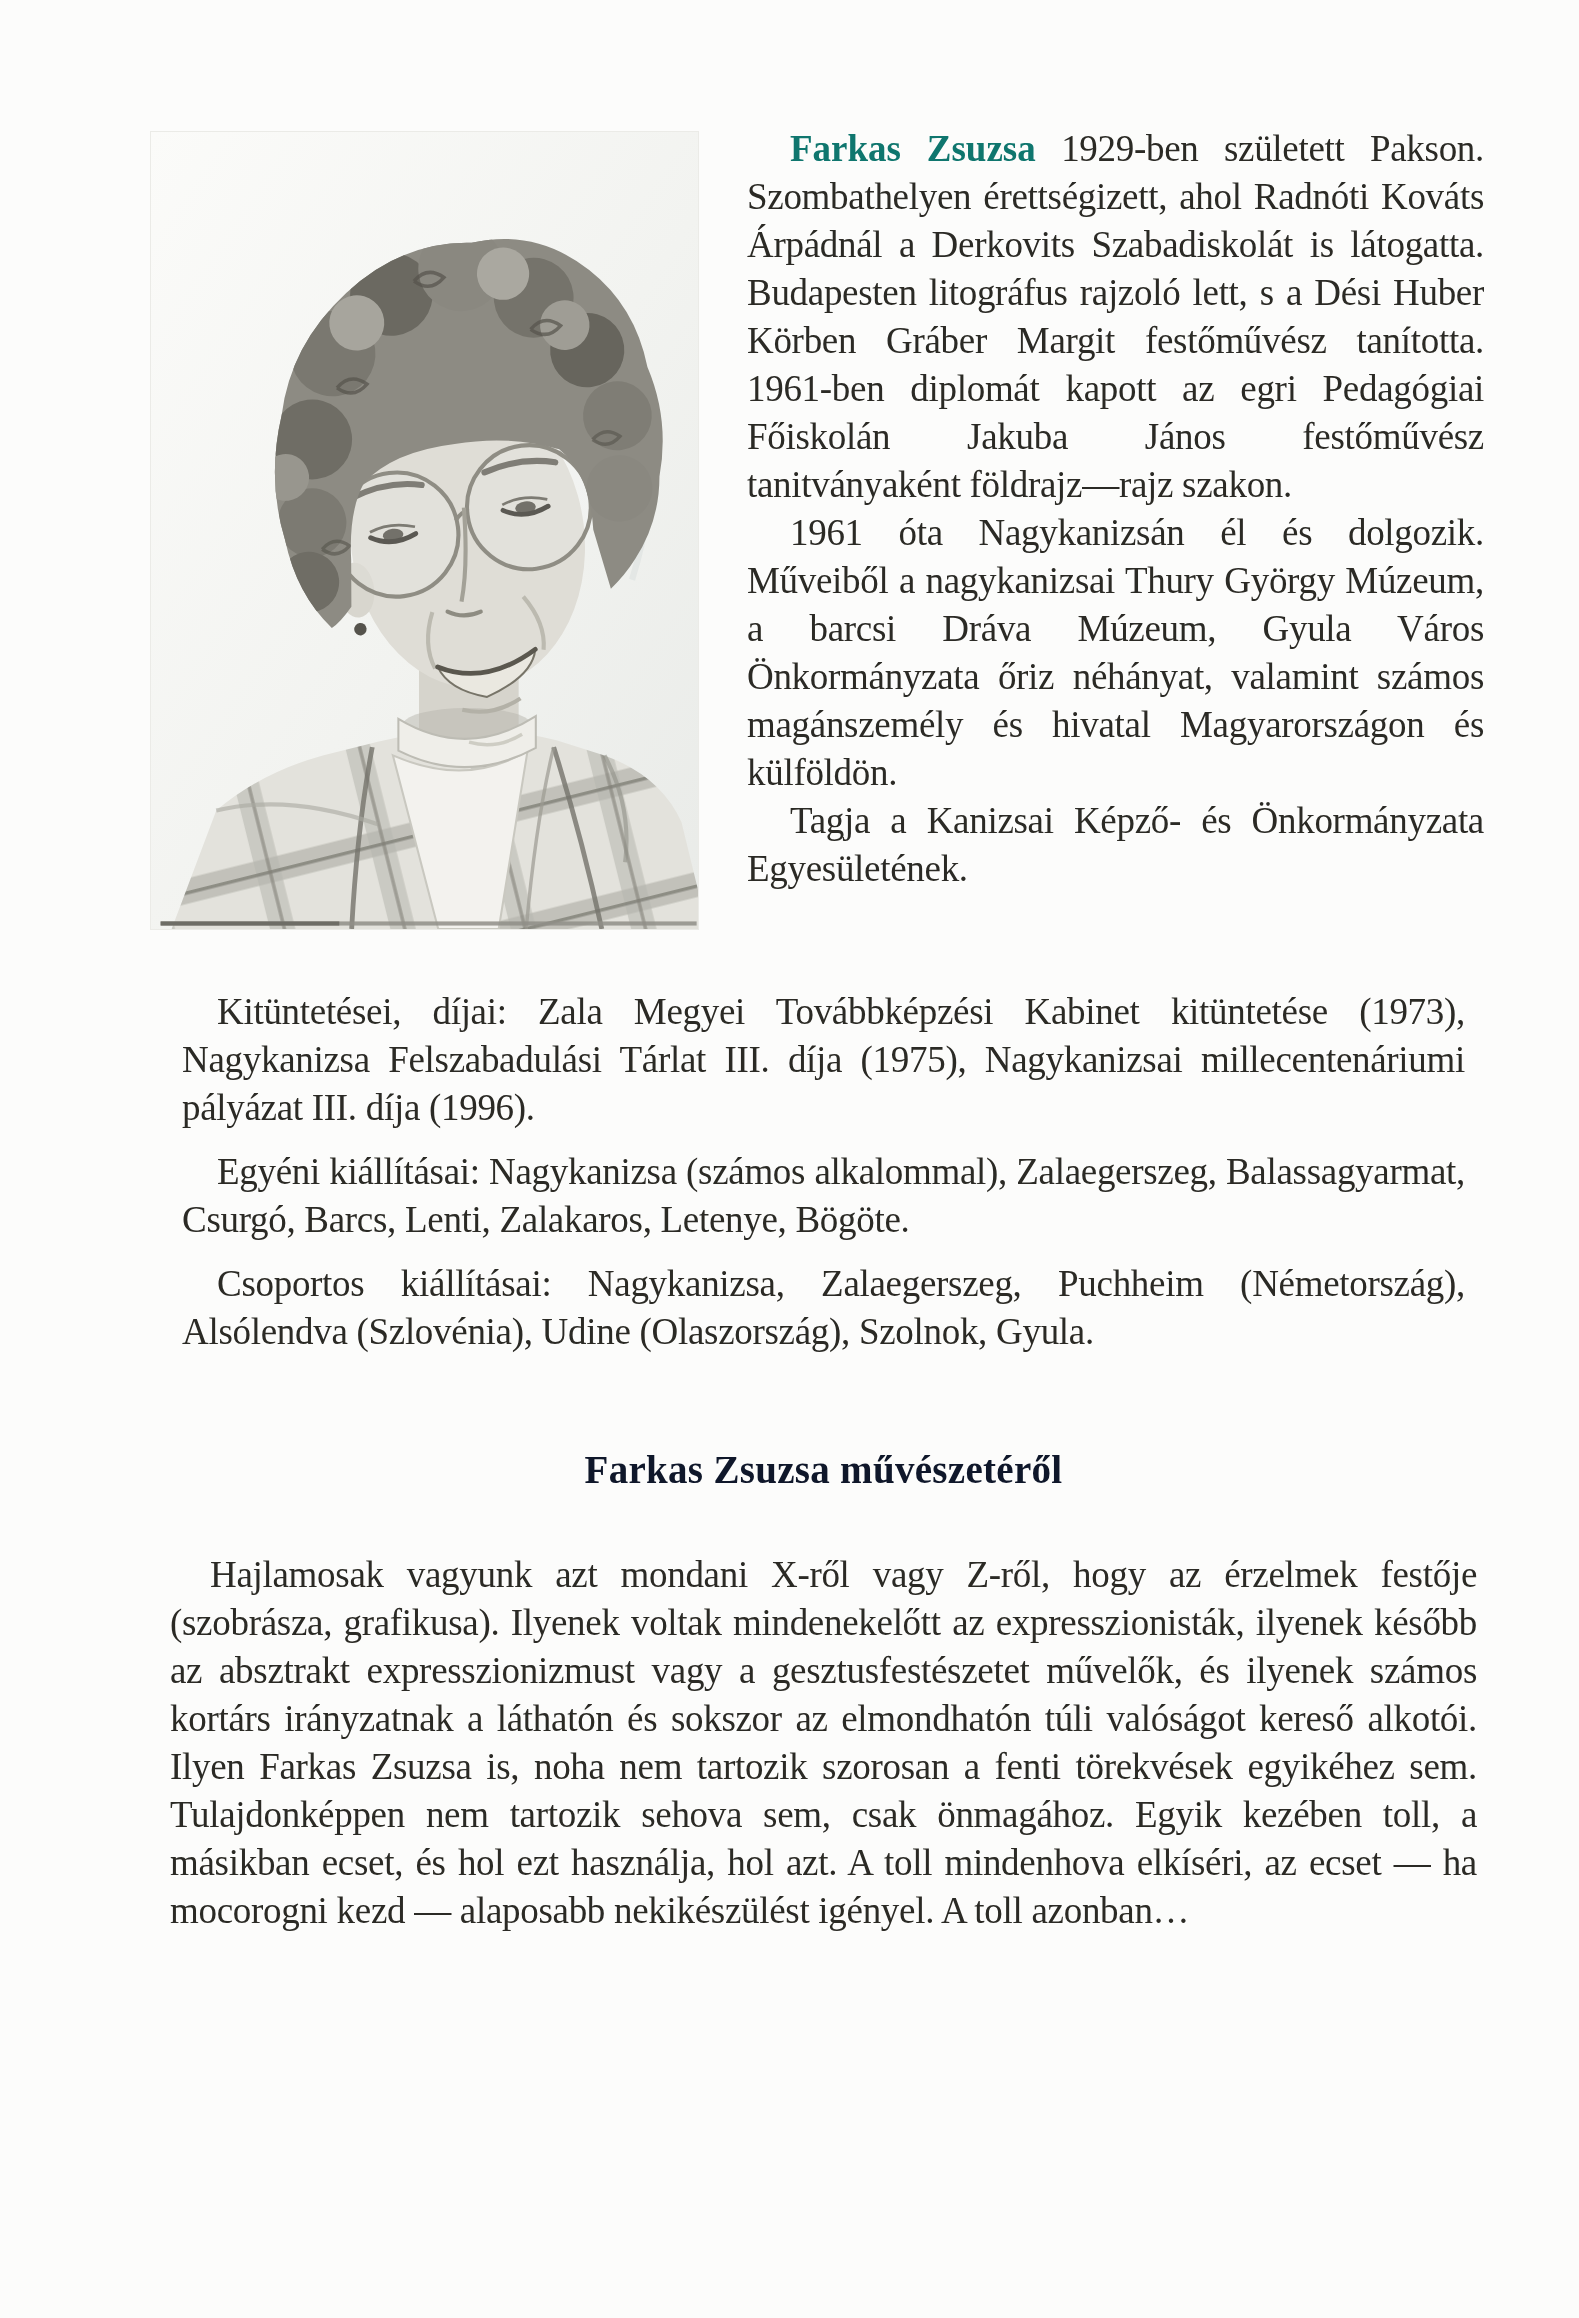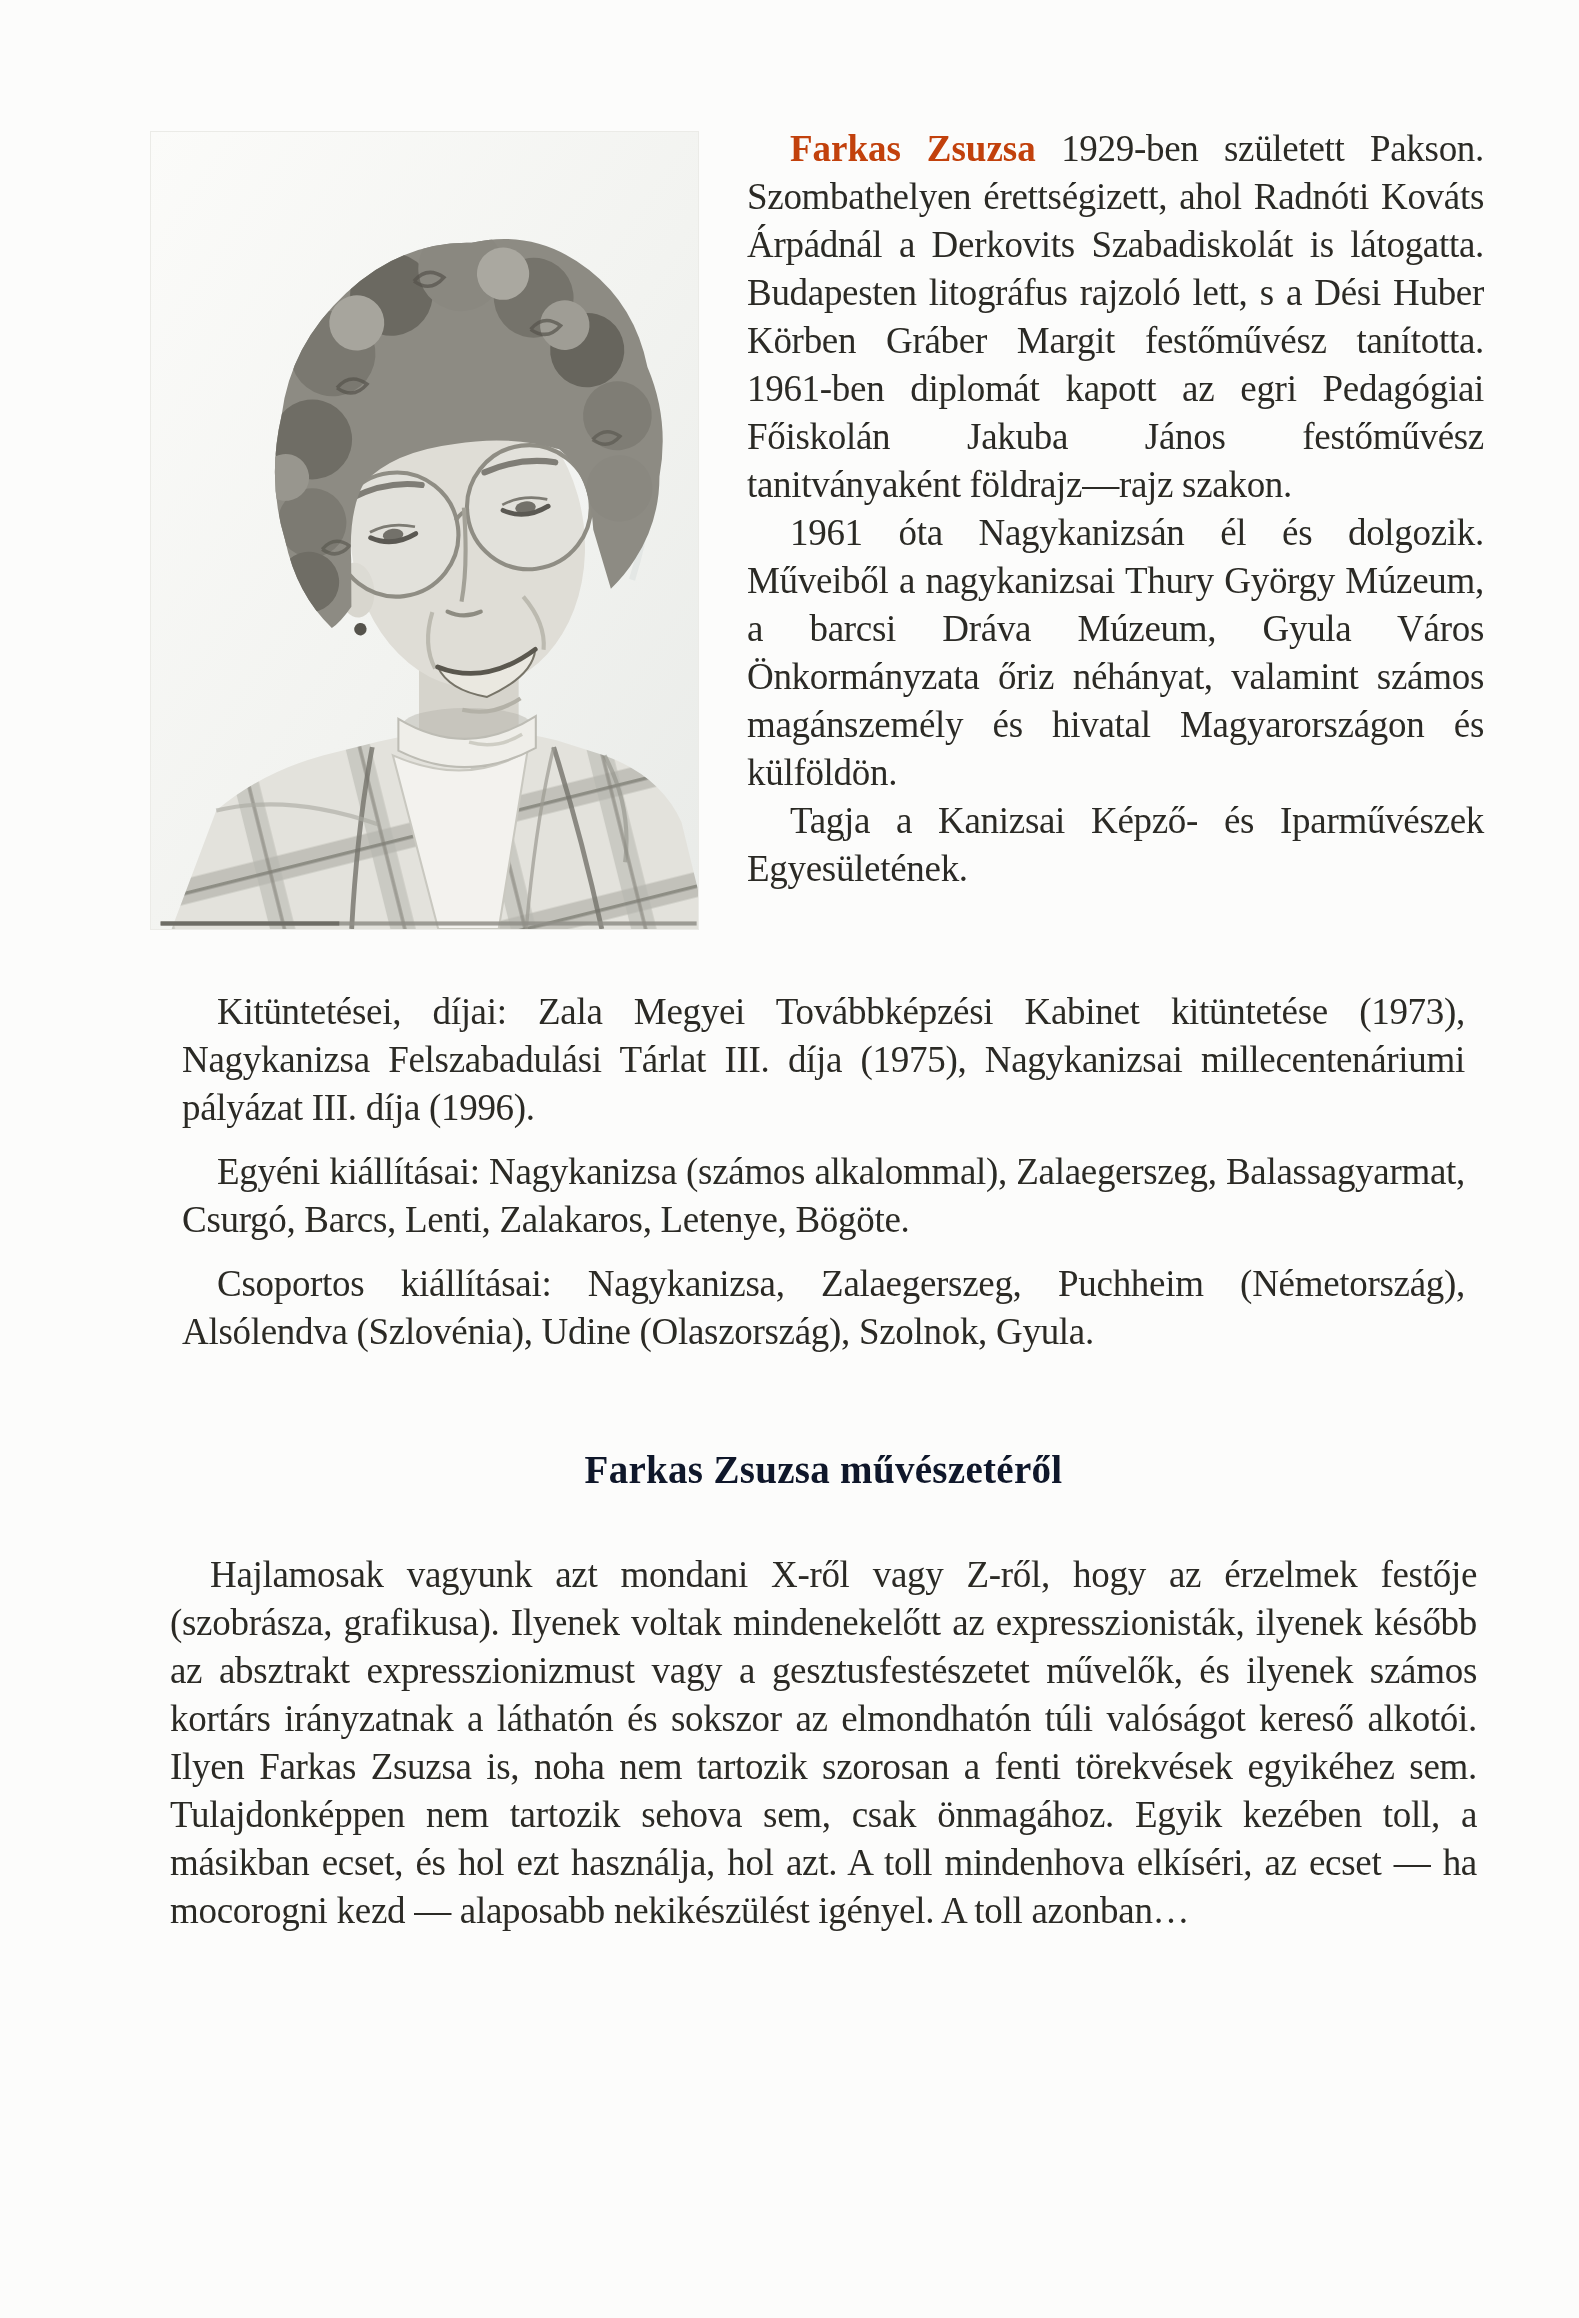--- a/index.html
+++ b/index.html
@@ -17,21 +17,21 @@
     border:0.7px solid #ebebe7;
     box-sizing:border-box;
   }
   .photo-wrap svg{display:block;width:100%;height:100%;}
   .bio{
     position:absolute;left:747px;top:125px;width:737px;
     font-size:37px;line-height:48px;
     text-align:justify;letter-spacing:-0.3px;
   }
   .bio p{margin:0;text-indent:43px;}
-  .bio strong{font-weight:bold;color:#c2410c;letter-spacing:0;}
+  .bio strong{font-weight:bold;color:#0f766e;letter-spacing:0;}
   .details{
     position:absolute;left:166px;top:972px;width:1315px;
     font-size:37px;line-height:48px;
     text-align:justify;letter-spacing:-0.3px;
   }
   .details p{margin:16px;text-indent:35px;}
   .essay-heading{
     position:absolute;left:166px;top:1447px;width:1315px;
     text-align:center;
     font-size:39px;font-weight:bold;color:#0f172a;
@@ -142,21 +142,21 @@
       </g>
 
       <rect x="14" y="1146" width="780" height="6" fill="#8f8e87" opacity="0.85"></rect>
       <rect x="14" y="1146" width="260" height="6" fill="#6e6d66"></rect>
     </svg>
   </div>
 
   <div class="bio">
     <p><strong>Farkas Zsuzsa</strong><span> 1929-ben született Pakson. Szombathelyen érettségizett, ahol Radnóti Kováts Árpádnál a Derkovits Szabadiskolát is látogatta. Budapesten litográfus rajzoló lett, s a Dési Huber Körben Gráber Margit festőművész tanította. 1961-ben diplomát kapott az egri Pedagógiai Főiskolán Jakuba János festőművész tanitványaként földrajz—rajz szakon.</span></p>
     <p>1961 óta Nagykanizsán él és dolgozik. Műveiből a nagykanizsai Thury György Múzeum, a barcsi Dráva Múzeum, Gyula Város Önkormányzata őriz néhányat, valamint számos magánszemély és hivatal Magyarországon és külföldön.</p>
-    <p>Tagja a Kanizsai Képző- és Iparművészek Egyesületének.</p>
+    <p>Tagja a Kanizsai Képző- és Önkormányzata Egyesületének.</p>
   </div>
 
   <div class="details">
     <p>Kitüntetései, díjai: Zala Megyei Továbbképzési Kabinet kitüntetése (1973), Nagykanizsa Felszabadulási Tárlat III. díja (1975), Nagykanizsai millecentenáriumi pályázat III. díja (1996).</p>
     <p>Egyéni kiállításai: Nagykanizsa (számos alkalommal), Zalaegerszeg, Balassagyarmat, Csurgó, Barcs, Lenti, Zalakaros, Letenye, Bögöte.</p>
     <p>Csoportos kiállításai: Nagykanizsa, Zalaegerszeg, Puchheim (Németország), Alsólendva (Szlovénia), Udine (Olaszország), Szolnok, Gyula.</p>
   </div>
 
   <div class="essay-heading">Farkas Zsuzsa művészetéről</div>
 

